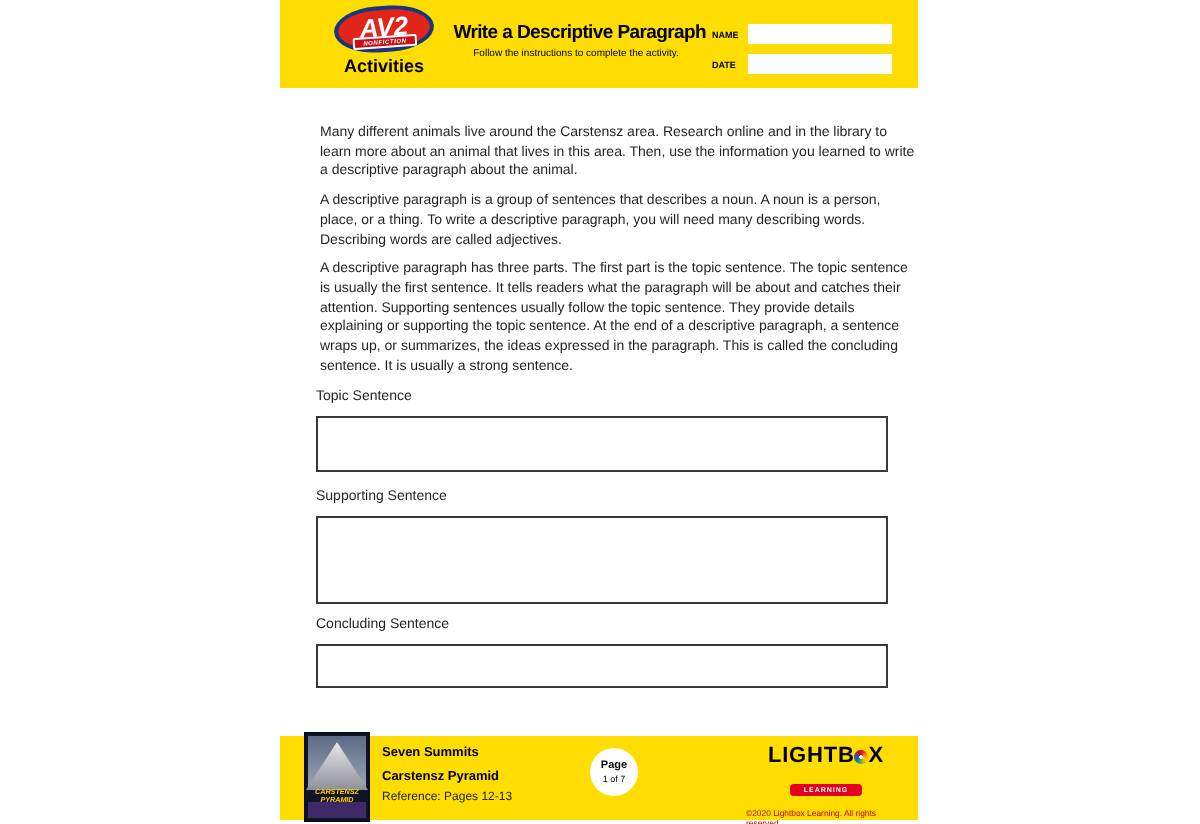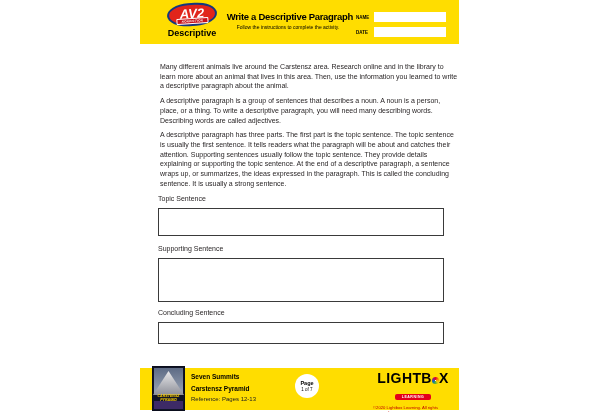--- a/index.html
+++ b/index.html
@@ -60,40 +60,40 @@
   .book-info .bi-title { font-size:6.5px; font-weight:bold; }
   .book-info .bi-sub { font-size:6.5px; font-weight:bold; margin-top:4.5px; }
   .book-info .bi-ref { font-size:6px; margin-top:4.5px; color:#222; }
 
   .page-circle { position:absolute; left:295px; top:374px; width:24px; height:24px; background:#fff;
     border-radius:50%; text-align:center; z-index:2; }
   .page-circle .pc-label { font-size:5.5px; font-weight:bold; margin-top:6px; color:#000; }
   .page-circle .pc-num { font-size:4.5px; color:#000; margin-top:1px; }
 
   .publisher { position:absolute; left:373px; top:374px; width:80px; text-align:center; z-index:2; }
-  .lb-logo { font-size:14px; font-weight:bold; letter-spacing:0.4px; color:#000; line-height:9px; }
+  .lb-logo { font-size:11px; font-weight:bold; letter-spacing:0.4px; color:#000; line-height:9px; }
   .sun-icon { display:inline-block; width:7px; height:7px; border-radius:50%; vertical-align:-0.5px;
     background:radial-gradient(circle at 50% 50%, #fff 0 18%, transparent 19%),
       conic-gradient(#e4002b, #ff7900, #ffd200, #63b32e, #0072bc, #7a2b8f, #e4002b); }
   .learning-badge { display:inline-block; background:#E3001B; color:#fff; font-size:3.5px;
     font-weight:bold; letter-spacing:0.5px; padding:1px 7px; border-radius:2px; margin-top:1px; }
   .copyright { font-size:4.2px; color:#C00000; margin-top:3px; text-align:left; }
 </style>
 </head>
 <body>
 
 <div class="page">
 
   <div class="header-band">
     <div class="logo-block">
       <div class="av2-emblem">
         <span>AV2</span>
         <span class="av2-banner">NONFICTION</span>
       </div>
-      <div class="activities">Descriptive</div>
+      <div class="activities">Activities</div>
     </div>
 
     <div class="title-block">
       <h1>Write a Descriptive Paragraph</h1>
       <p>Follow the instructions to complete the activity.</p>
     </div>
 
     <div class="namedate">
       <div class="nd-row">
         <label>NAME</label>

